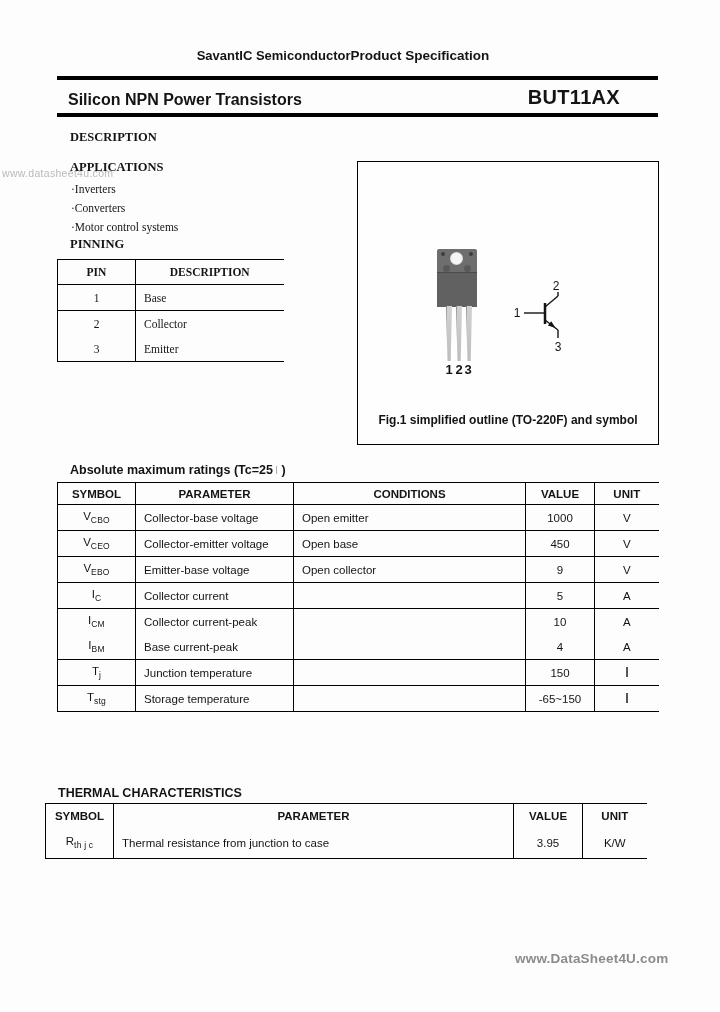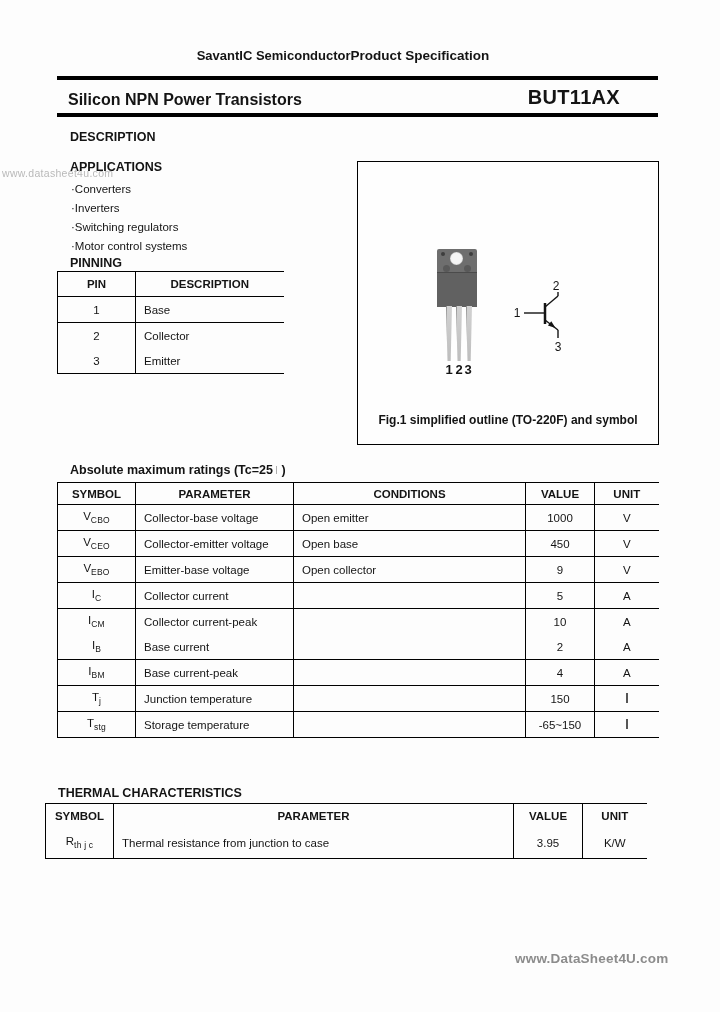--- a/index.html
+++ b/index.html
@@ -22,40 +22,40 @@
   .rule { position:absolute; left:57px; width:601px; background:#000; }
   .rule1 { top:76px; height:4px; }
   .rule2 { top:113px; height:4px; }
   .title-row {
     position:absolute; left:57px; top:85px; width:601px;
     display:flex; justify-content:space-between; align-items:flex-end; height:24px;
   }
   .doc-title { font-size:16px; font-weight:bold; padding-left:11px; }
   .part-no   { font-size:20px; font-weight:bold; padding-right:38px; letter-spacing:0.3px; }
 
-  .left-col { position:absolute; left:57px; top:130px; width:290px; font-size:11.5px; }
+  .left-col { position:absolute; left:57px; top:130px; width:290px; font-size:11.5px;font-family:Liberation Serif, serif; }
   .sec-h { font-weight:bold; font-size:12.5px; line-height:15px; padding-left:13px; }
   .itm { line-height:20px; padding-left:14px; }
   .itm-app { line-height:19px; padding-left:14px; }
   .desc-items { margin-top:5px; }
   .app-h { margin-top:15px; }
   .app-items { margin-top:5px; }
   .pin-h { }
 
   table { border-collapse:collapse; table-layout:fixed; }
   td,th { padding:0; font-size:11.5px; vertical-align:middle; }
   th { font-weight:bold; text-align:center; }
   .bL { border-left:1px solid #000; }
   .bT { border-top:1px solid #000; }
   .bB { border-bottom:1px solid #000; }
   .cell-left { text-align:left; padding-left:8px; }
   .cell-center { text-align:center; }
   .sb { font-size:8.5px; vertical-align:sub; letter-spacing:0.2px; }
 
-  .pin-table { width:226px; margin-left:0; }
+  .pin-table { width:226px; margin-top:7px; margin-left:0; }
   .pin-table th { height:24px; }
   .pin-table td { height:25px; }
 
   .figure-box {
     position:absolute; left:357px; top:161px; width:300px; height:282px;
     border:1px solid #000; background:#fefefe;
   }
   .pkg-tab {
     position:absolute; left:79px; top:87px; width:40px; height:23px;
     background:#6e6e6e; border-radius:2px 2px 0 0;
@@ -126,23 +126,22 @@
     <span class="doc-title">Silicon NPN Power Transistors</span>
     <span class="part-no">BUT11AX</span>
   </div>
   <div class="rule rule2"></div>
 
   <div class="left-col">
     <div class="sec-h">DESCRIPTION</div>
 
     <div class="sec-h app-h">APPLICATIONS</div>
     <div class="app-items">
+      <div class="itm-app">·Inverters</div>
       <div class="itm-app">·Converters</div>
-      <div class="itm-app">·Inverters</div>
-      <div class="itm-app">·Switching regulators</div>
       <div class="itm-app">·Motor control systems</div>
     </div>
 
     <div class="sec-h pin-h">PINNING</div>
     <table class="pin-table">
       <colgroup>
           <col style="width:78px">
           <col style="width:148px">
         </colgroup>
       <tbody>
@@ -247,27 +246,20 @@
         <td class="bB bL cell-center">A</td>
       </tr>
       <tr>
         <td class="bL cell-center"><span>I</span><span class="sb">CM</span></td>
         <td class="bL cell-left">Collector current-peak</td>
         <td class="bL cell-left"></td>
         <td class="bL cell-center">10</td>
         <td class="bL cell-center">A</td>
       </tr>
       <tr>
-        <td class="bB bL cell-center"><span>I</span><span class="sb">B</span></td>
-        <td class="bB bL cell-left">Base current</td>
-        <td class="bB bL cell-left"></td>
-        <td class="bB bL cell-center">2</td>
-        <td class="bB bL cell-center">A</td>
-      </tr>
-      <tr>
         <td class="bB bL cell-center"><span>I</span><span class="sb">BM</span></td>
         <td class="bB bL cell-left">Base current-peak</td>
         <td class="bB bL cell-left"></td>
         <td class="bB bL cell-center">4</td>
         <td class="bB bL cell-center">A</td>
       </tr>
       <tr>
         <td class="bB bL cell-center"><span>T</span><span class="sb">j</span></td>
         <td class="bB bL cell-left">Junction temperature</td>
         <td class="bB bL cell-left"></td>

